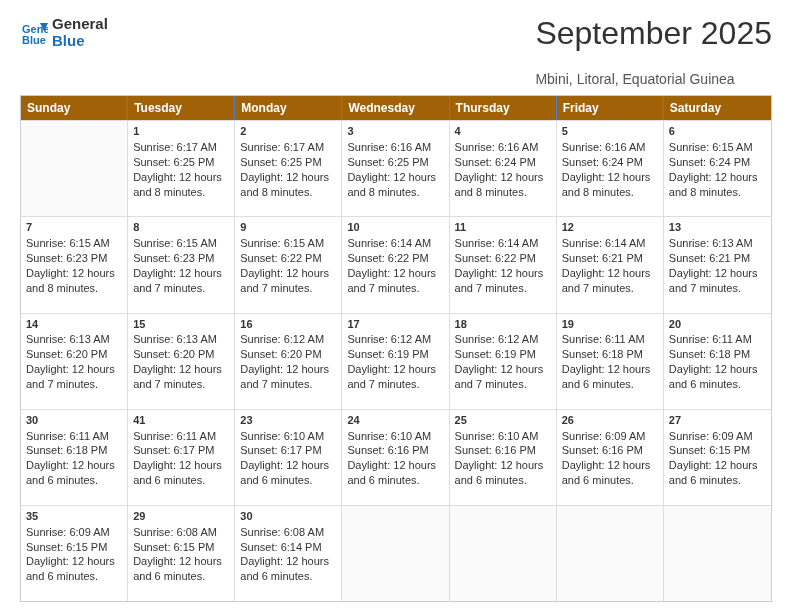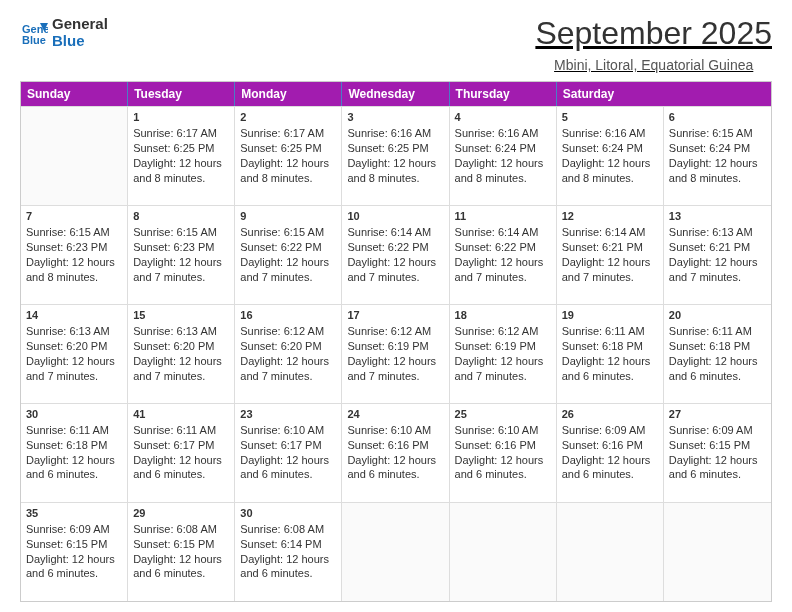--- a/index.html
+++ b/index.html
@@ -26,44 +26,43 @@
     .logo {
       display: flex;
       align-items: center;
       gap: 4px;
     }
     .logo-icon {
       width: 28px;
       height: 28px;
     }
     .title-block {
-      text-align: center;
-      text-decoration: underline;
+      text-align: left;
     }
     .month-title {
       font-size: 32px;
       font-weight: normal;
       color: #333;
       line-height: 1.1;
     }
     .location {
       font-size: 14px;
       color: #555;
-      margin-top: 6px;
+      margin-top: 20px;
     }
     .calendar {
       flex: 1;
       display: flex;
       flex-direction: column;
       border: 1px solid #ccc;
     }
     .cal-header {
       display: grid;
       grid-template-columns: repeat(7, 1fr);
-      background: #a21caf;
+      background: #a16207;
     }
     .cal-header-cell {
       color: #fff;
       font-size: 12px;
       font-weight: bold;
       padding: 5px 6px;
       text-align: left;
       border-right: 1px solid #4a7ec5;
     }
     .cal-header-cell:last-child { border-right: none; }
@@ -123,20 +122,21 @@
     </div>
   </div>
 
   <div class="calendar">
     <div class="cal-header">
     <div class="cal-header-cell">Sunday</div>
         <div class="cal-header-cell">Tuesday</div>
         <div class="cal-header-cell">Monday</div>
         <div class="cal-header-cell">Wednesday</div>
         <div class="cal-header-cell">Thursday</div>
+        <div class="cal-header-cell">Friday</div>
         <div class="cal-header-cell">Saturday</div>
       </div>
     <div class="cal-body">
     <div class="cal-row">
           <div class="cal-cell empty"></div>
           <div class="cal-cell"><span class="day-num">1</span><span class="cell-text" style="white-space: pre-line;">Sunrise: 6:17 AM
 Sunset: 6:25 PM
 Daylight: 12 hours
 and 8 minutes.</span></div>
           <div class="cal-cell"><span class="day-num">2</span><span class="cell-text" style="white-space: pre-line;">Sunrise: 6:17 AM

